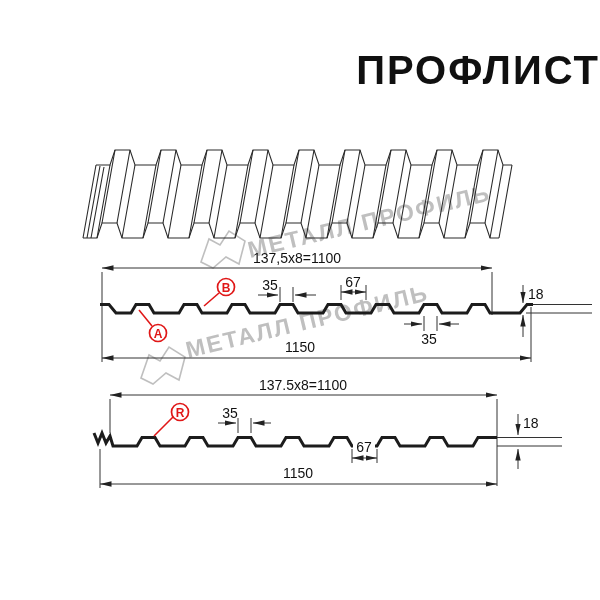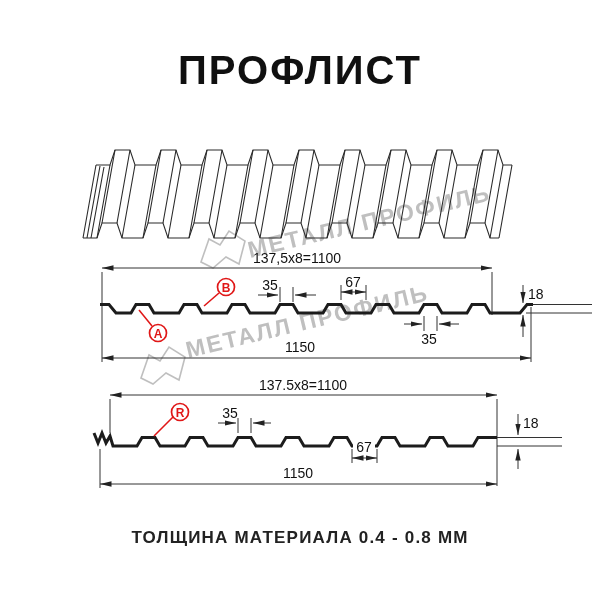--- a/index.html
+++ b/index.html
@@ -6,21 +6,21 @@
     --accent-red:#e01717;
     --line:#1c1c1c;
     --watermark:#bcbcbc;
   }
   html,body{margin:0;padding:0;background:#fff;}
   .stage{
     position:relative;width:600px;height:600px;background:#fff;overflow:hidden;
     font-family:"Liberation Sans",sans-serif;
   }
   .title{
-    position:absolute;top:48px;left:0;width:600px;text-align:center;
+    position:absolute;top:48px;left:0;width:600px;text-align:right;
     font-size:40px;font-weight:800;letter-spacing:2px;color:#101010;
   }
   .subtitle{
     position:absolute;top:88px;left:0;width:600px;text-align:center;
     font-size:17px;font-weight:600;letter-spacing:1px;color:#1a1a1a;
   }
   .footer-note{
     position:absolute;top:528px;left:0;width:600px;text-align:center;
     font-size:17px;font-weight:600;letter-spacing:1.2px;color:#222;
   }
@@ -152,14 +152,13 @@
       <line class="thin" x1="518" y1="414" x2="518" y2="435" marker-end="url(#arr)"></line>
       <line class="thin" x1="518" y1="469" x2="518" y2="449" marker-end="url(#arr)"></line>
       <text class="dimtext" x="523" y="428">18</text>
 
       <line class="thin" x1="100" y1="449" x2="100" y2="488"></line>
       <line class="thin" x1="100" y1="484" x2="497" y2="484" marker-start="url(#arr)" marker-end="url(#arr)"></line>
       <text class="dimtext" x="298" y="478" text-anchor="middle">1150</text>
     </g>
   </svg>
 
-  <div class="footer-note">ТОЛЩИНА МАТЕРИАЛА 0.4 - 0.8 ММ</div>
 </div>
 
 </body></html>

